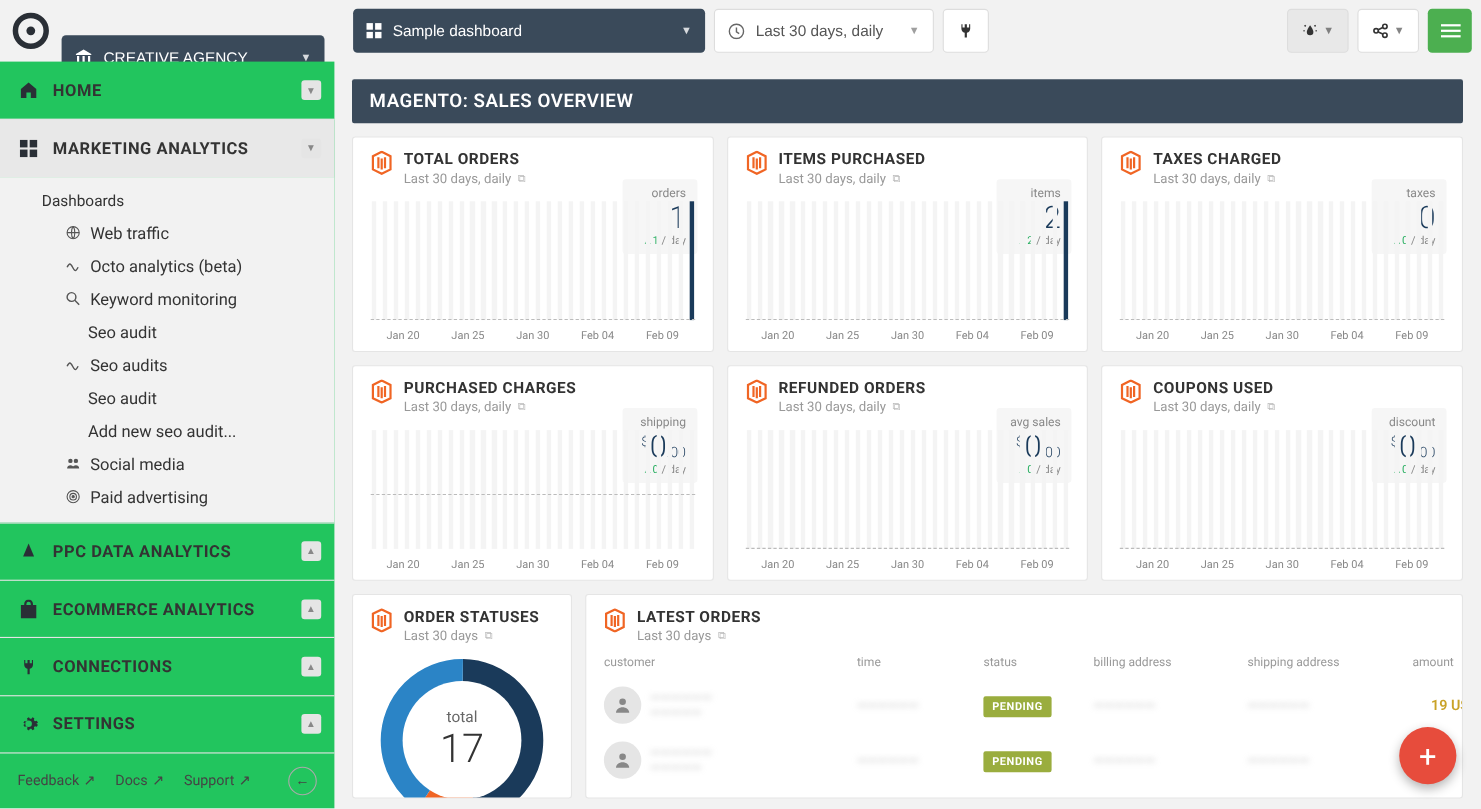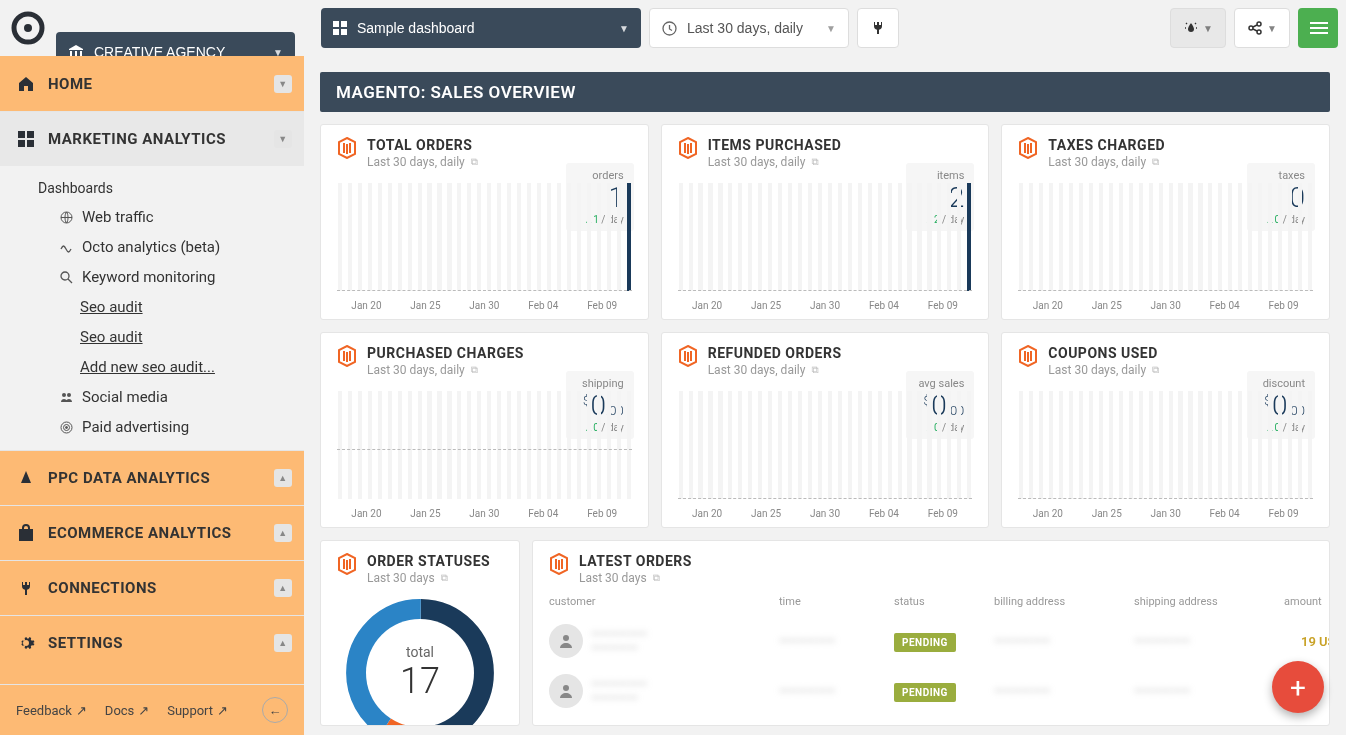--- a/index.html
+++ b/index.html
@@ -15,34 +15,34 @@
 .btn-outline { background: #fff; border: 1px solid #ddd; color: #555; }
 .btn-outline-wide { width: 200px; justify-content: space-between; }
 .btn-icon { width: 42px; justify-content: center; }
 .btn-icon-split { width: 56px; justify-content: center; gap:4px; }
 .btn-green { background: #4CAF50; color: #fff; width: 40px; }
 .spacer { flex: 1; }
 .chev { font-size: 10px; color: inherit; opacity: 0.8; }
 
 
 .wrap { display: flex; height: calc(735px - 56px); }
-.sidebar { width: 304px; background: #fdba74; display: flex; flex-direction: column; }
+.sidebar { width: 304px; background: #22c55e; display: flex; flex-direction: column; }
 .main { flex: 1; padding: 16px; overflow: hidden; }
 
 
 .nav-item { display: flex; align-items: center; padding: 0 12px 0 16px; height: 55px; font-size: 15px; font-weight: 700; letter-spacing: 0.5px; text-transform: uppercase; color: #333; cursor: pointer; justify-content: space-between; border-top: 1px solid #e5e5e5; }
 .nav-item:first-of-type { border-top: none; }
 .nav-item .lft { display:flex; align-items:center; gap:12px; }
 .nav-item .ico { width: 20px; display:inline-flex; justify-content:center; }
 .nav-item.active { background: #e8e8e8; }
 .nav-sub { padding: 8px 0 8px 22px; background:#f2f2f2; }
 .nav-sub-title { font-size: 14px; color: #333; padding: 6px 16px; }
 .nav-sub-item { font-size: 15px; color: #333; padding: 6px 12px 6px 36px; display:flex; align-items:center; gap:8px; cursor:pointer; }
 .nav-sub-item .sico { width:16px; height:16px; display:inline-flex; align-items:center; justify-content:center; font-size:11px; color:#555; flex-shrink:0; }
-.nav-sub-item.indent { padding-left:58px;text-decoration:underline; }
+.nav-sub-item.indent { padding-left:58px; }
 .sidebar-footer { margin-top:auto; border-top:1px solid #e5e5e5; padding:12px 16px; display:flex; align-items:center; gap:18px; font-size:13px; color:#444; }
 .sidebar-footer .fitem { display:flex; align-items:center; gap:4px; cursor:pointer; }
 .sidebar-footer .back { margin-left:auto; width:26px; height:26px; border:1px solid #aaa; border-radius:50%; display:flex; align-items:center; justify-content:center; cursor:pointer; }
 .arrow-ind { width:18px;height:18px;border-radius:3px;background:#e5e5e5;display:flex;align-items:center;justify-content:center;font-size:9px;color:#888; }
 
 
 .panel-header { background:#3a4a5a; color:#fff; padding:10px 16px; font-size:17px; font-weight:600; letter-spacing:0.5px; border-radius:2px; }
 
 
 .cards { display:grid; grid-template-columns: repeat(3, 1fr); gap:12px; margin-top:12px; }
@@ -228,20 +228,28 @@
               <svg width="13" height="13" viewBox="0 0 13 13" fill="none" stroke="#555" stroke-width="1.3">
                 <circle cx="5" cy="5" r="4"></circle>
                 <path d="M8 8l4 4"></path>
               </svg>
             </span>
             <span>Keyword monitoring</span>
           </div>
           <div class="nav-sub-item indent">
             <span>Seo audit</span>
           </div>
+          <div class="nav-sub-item">
+            <span class="sico">
+              <svg width="13" height="13" viewBox="0 0 13 13" fill="none" stroke="#555" stroke-width="1.3">
+                <path d="M1 8c2-4 3-4 5 0s3 4 5 0"></path>
+              </svg>
+            </span>
+            <span>Seo audits</span>
+          </div>
           <div class="nav-sub-item indent">
             <span>Seo audit</span>
           </div>
           <div class="nav-sub-item indent">
             <span>Add new seo audit...</span>
           </div>
           <div class="nav-sub-item">
             <span class="sico">
               <svg width="13" height="13" viewBox="0 0 13 13" fill="#555">
                 <circle cx="4" cy="4" r="2"></circle>

